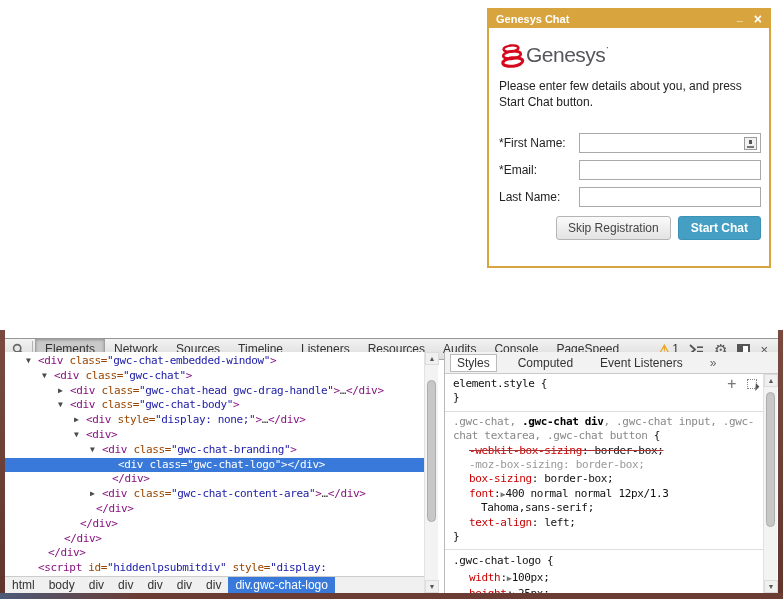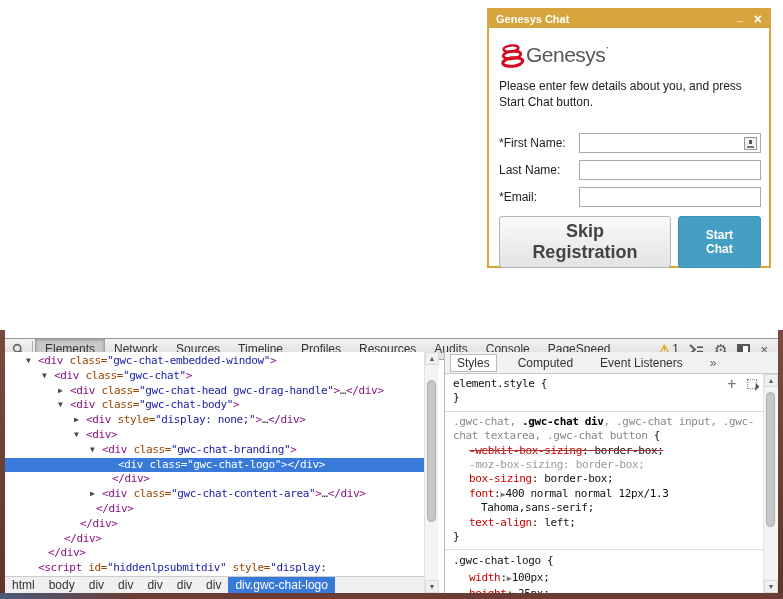--- a/index.html
+++ b/index.html
@@ -31,22 +31,22 @@
   .field-label{width:80px;}
   .input-wrap{position:relative;display:inline-block;}
   .field-input{width:182px;height:20px;border:1px solid #a9a9a9;padding:2px 4px;box-sizing:border-box;
                font-size:12px;font-family:"Liberation Sans",sans-serif;background:#fff;}
   .autofill-icon{position:absolute;right:4px;top:4px;width:13px;height:13px;box-sizing:border-box;
                  border:1px solid #9a9a9a;background:#f1f1f1;}
   .af-dot{position:absolute;left:4px;top:2px;width:3px;height:4px;background:#555;}
   .af-bar{position:absolute;left:2px;top:8px;width:7px;height:2px;background:#777;}
   .chat-buttons{display:flex;justify-content:flex-end;gap:7px;margin-top:9px;}
   .btn{font-family:"Liberation Sans",sans-serif;border-radius:3px;cursor:pointer;}
-  .btn-skip{font-size:18px;color:#444;background:linear-gradient(#fafafa,#e3e3e3);
-            border:1px solid #b5b5b5;padding:4px 11px;font-weight:bold;}
+  .btn-skip{font-size:12px;color:#444;background:linear-gradient(#fafafa,#e3e3e3);
+            border:1px solid #b5b5b5;padding:4px 11px;}
   .btn-start{font-size:12px;font-weight:bold;color:#fff;background:#459FC4;
              border:1px solid #3C92B5;padding:4px 12px;}
 
   
   .devtools{position:absolute;left:0;top:330px;width:783px;height:263px;background:#fff;}
   .dt-toolbar{position:absolute;left:5px;top:8px;width:773px;height:22px;box-sizing:border-box;
               background:linear-gradient(#f2f2f2,#dcdcdc);border-top:1px solid #979797;
               border-bottom:1px solid #a6a6a6;display:flex;align-items:center;font-size:12px;color:#333;}
   .dt-search{padding:0 7px;display:flex;align-items:center;}
   .dt-sep{width:1px;height:16px;background:#b3b3b3;margin-right:2px;}
@@ -142,25 +142,25 @@
       <p class="chat-intro">Please enter few details about you, and press Start Chat button.</p>
       <div class="chat-form">
           <div class="field-row">
             <span class="field-label">*First Name:</span>
             <span class="input-wrap"><input class="field-input" placeholder="" style=""><span class="autofill-icon">
                 <span class="af-dot"></span>
                 <span class="af-bar"></span>
               </span></span>
           </div>
           <div class="field-row">
-            <span class="field-label">Last Name:</span>
+            <span class="field-label">*Email:</span>
             <span class="input-wrap"><input class="field-input" placeholder="" style=""></span>
           </div>
           <div class="field-row">
-            <span class="field-label">*Email:</span>
+            <span class="field-label">Last Name:</span>
             <span class="input-wrap"><input class="field-input" placeholder="" style=""></span>
           </div>
         </div>
       <div class="chat-buttons">
         <button class="btn btn-skip">Skip Registration</button>
         <button class="btn btn-start">Start Chat</button>
       </div>
     </div>
   </div>
 
@@ -172,21 +172,21 @@
           <circle cx="5.2" cy="5.2" r="3.6" fill="none" stroke="#666" stroke-width="1.6"></circle>
           <line x1="8" y1="8" x2="12" y2="12" stroke="#666" stroke-width="1.8"></line>
         </svg>
       </span>
       <span class="dt-sep"></span>
       <span style="display:flex;align-items:center;">
           <span class="dt-tab active">Elements</span>
           <span class="dt-tab">Network</span>
           <span class="dt-tab">Sources</span>
           <span class="dt-tab">Timeline</span>
-          <span class="dt-tab">Profiles</span>
+          <span class="dt-tab">Listeners</span>
           <span class="dt-tab">Resources</span>
           <span class="dt-tab">Audits</span>
           <span class="dt-tab">Console</span>
           <span class="dt-tab">PageSpeed</span>
         </span>
       <span class="dt-right">
         <span class="warn-group">
           <span class="warn-glyph">⚠</span>
           <span class="warn-count">1</span>
         </span>

